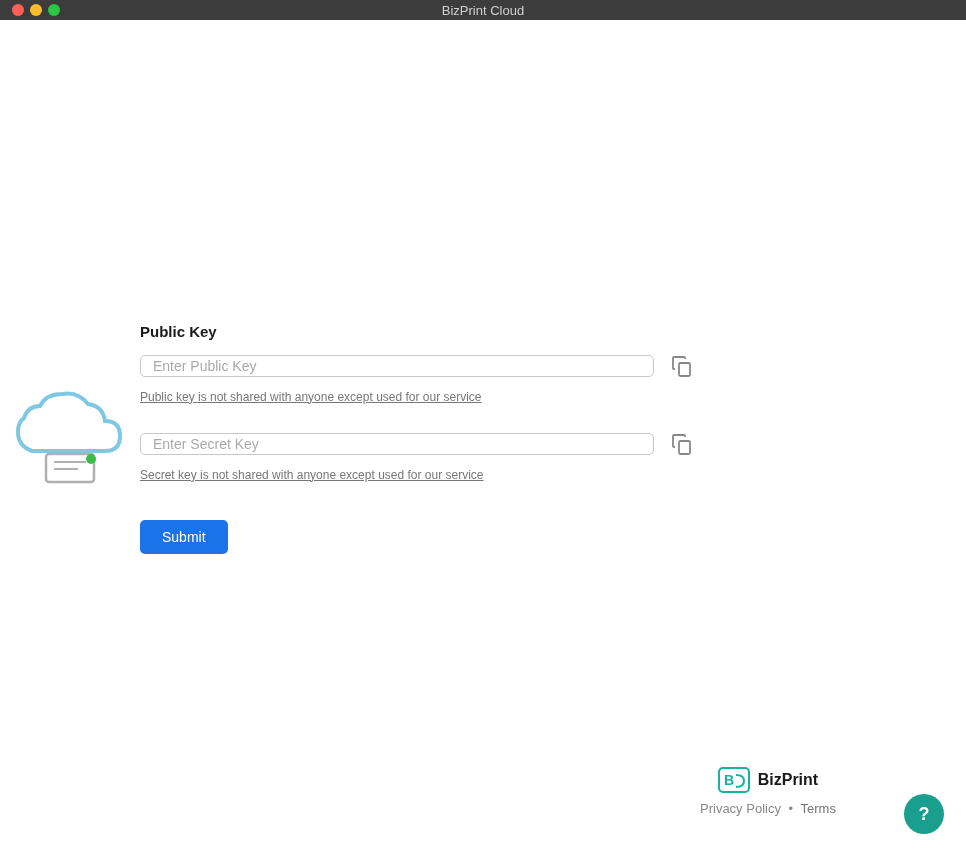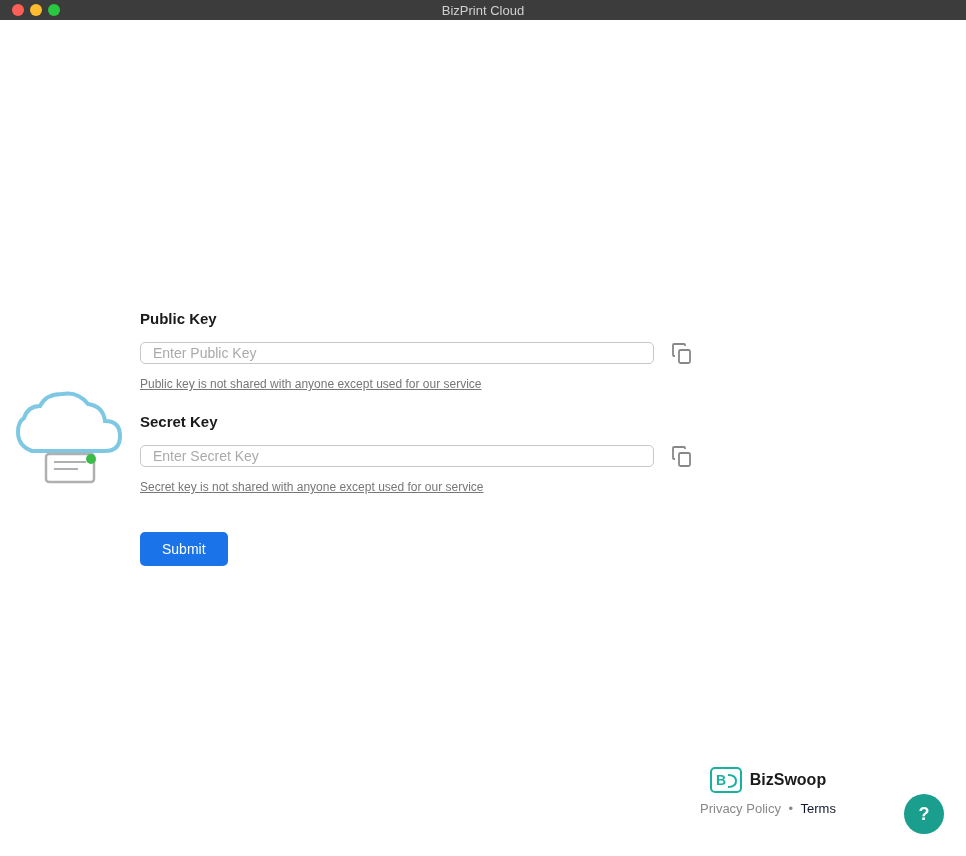--- a/index.html
+++ b/index.html
@@ -230,21 +230,20 @@
       <button class="copy-btn" title="Copy">
         <svg class="copy-icon-svg" viewBox="0 0 24 24" fill="none" stroke="#888" stroke-width="1.8" xmlns="http://www.w3.org/2000/svg">
           <rect x="9" y="9" width="11" height="13" rx="1.5" ry="1.5"></rect>
           <path d="M5 15H4a1 1 0 0 1-1-1V4a1 1 0 0 1 1-1h10a1 1 0 0 1 1 1v1"></path>
         </svg>
       </button>
     </div>
     <div class="field-hint">Public key is not shared with anyone except used for our service</div>
 
     
-    <div class="field-label">Secret Key</div>
     <div class="input-row">
       <input class="key-input" type="text" placeholder="Enter Secret Key" style="">
       <button class="copy-btn" title="Copy">
         <svg class="copy-icon-svg" viewBox="0 0 24 24" fill="none" stroke="#888" stroke-width="1.8" xmlns="http://www.w3.org/2000/svg">
           <rect x="9" y="9" width="11" height="13" rx="1.5" ry="1.5"></rect>
           <path d="M5 15H4a1 1 0 0 1-1-1V4a1 1 0 0 1 1-1h10a1 1 0 0 1 1 1v1"></path>
         </svg>
       </button>
     </div>
     <div class="field-hint">Secret key is not shared with anyone except used for our service</div>
@@ -255,24 +254,24 @@
   </div>
 
   <div class="footer">
     <div class="footer-brand">
 
       <svg width="32" height="26" viewBox="0 0 32 26" xmlns="http://www.w3.org/2000/svg">
         <rect x="1" y="1" width="30" height="24" rx="4" fill="none" stroke="#1ab0a0" stroke-width="2"></rect>
         <text x="6" y="18" font-size="14" font-weight="bold" fill="#1ab0a0" font-family="sans-serif">B</text>
         <path d="M18 8 Q26 8 26 14 Q26 20 18 20" stroke="#1ab0a0" stroke-width="2" fill="none"></path>
       </svg>
-      <span class="footer-brand-name">BizSwoop</span>
+      <span class="footer-brand-name">BizPrint</span>
     </div>
     <div class="footer-links">
       <a href="#" style="color:#888;text-decoration:none;">Privacy Policy</a>
       <span>•</span>
-      <a href="#" style="color:#0f172a;text-decoration:none;">Terms</a>
+      <a href="#" style="color:#737373;text-decoration:none;">Terms</a>
     </div>
   </div>
 
 </div>
 
 <button class="help-btn">?</button>
 
 </body></html>

